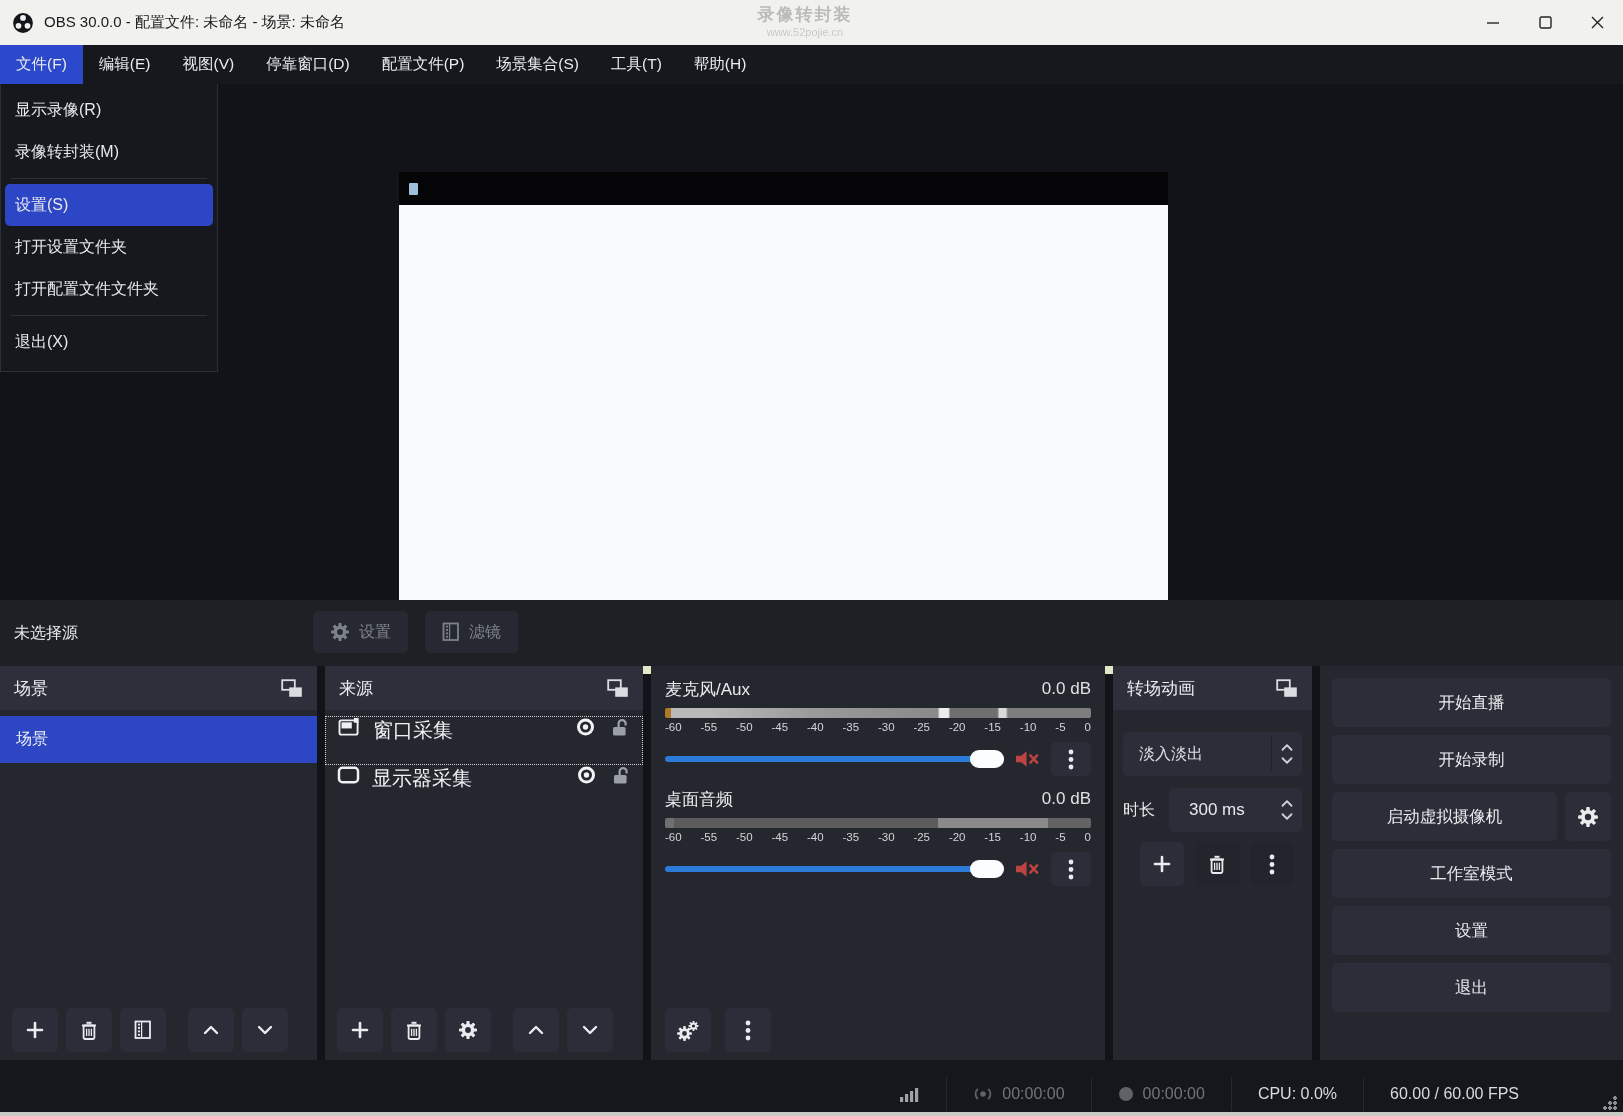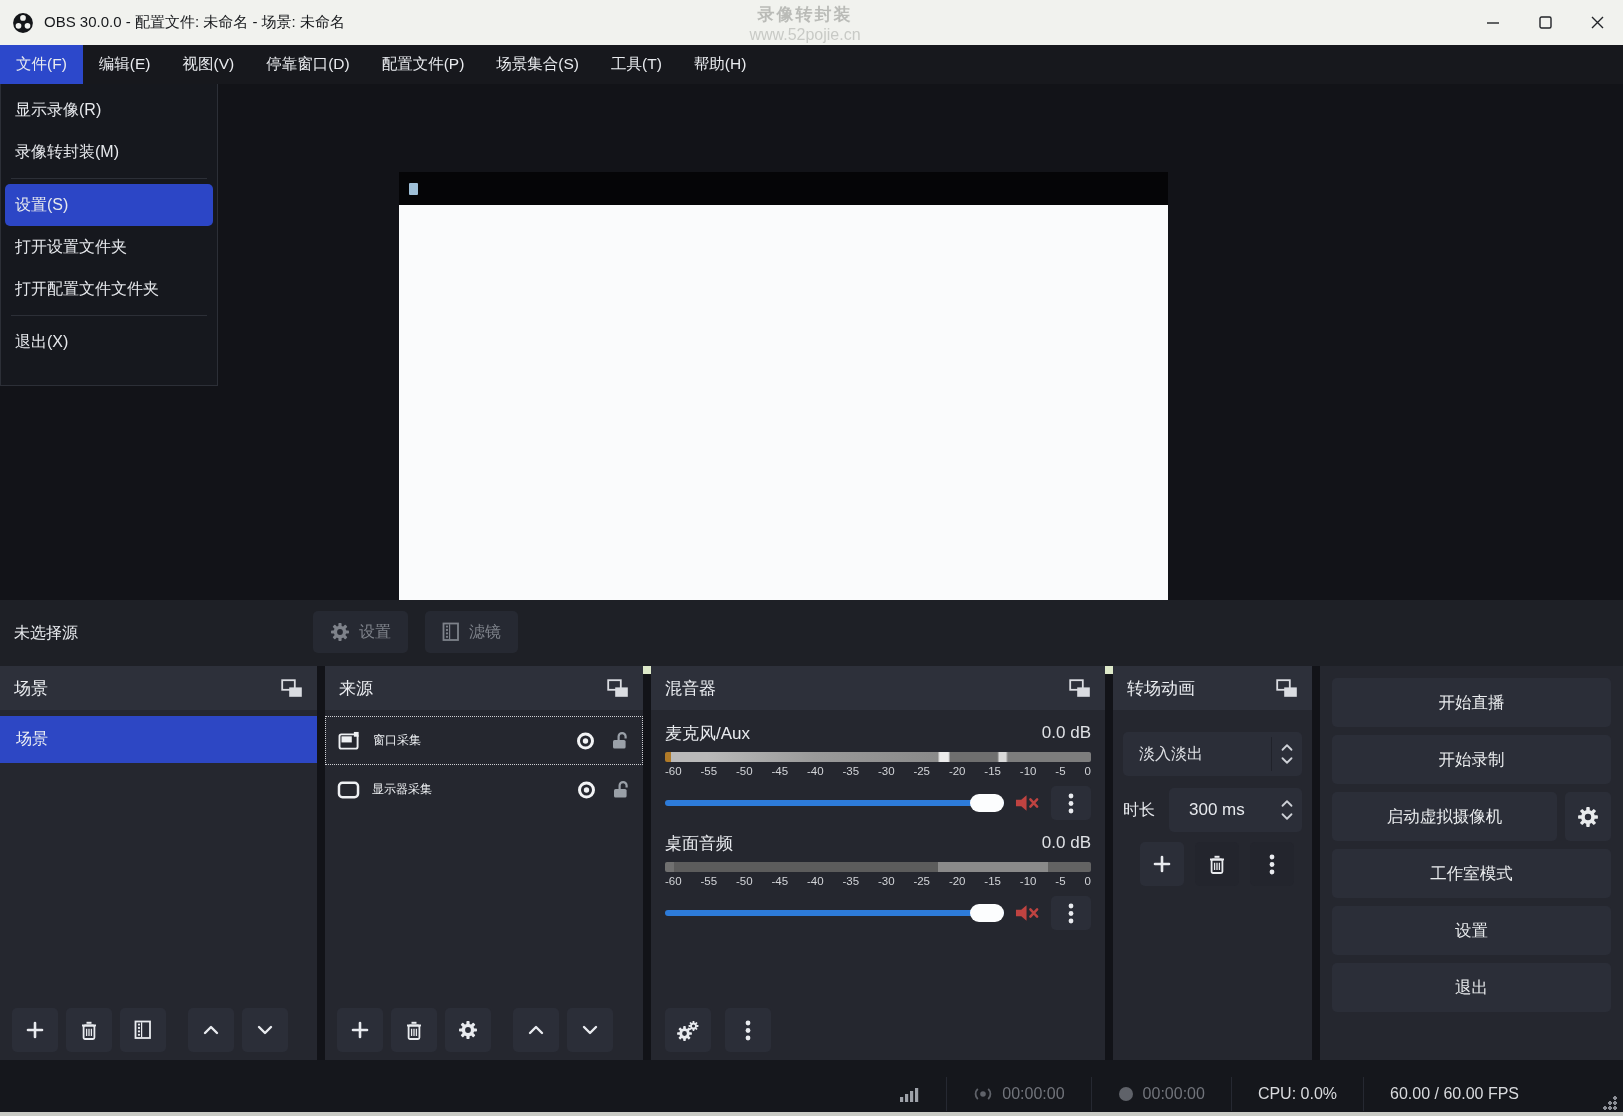--- a/index.html
+++ b/index.html
@@ -8,21 +8,21 @@
   .abs{position:absolute;}
 
   
   .titlebar{left:0;top:0;width:1623px;height:45px;background:#f1f2ee;display:flex;align-items:center;}
   .obslogo{width:22px;height:22px;margin-left:12px;}
   .apptitle{margin-left:10px;font-size:15px;color:#17191c;}
   .winbtns{margin-left:auto;display:flex;height:100%;}
   .winbtn{width:52px;height:100%;display:flex;align-items:center;justify-content:center;color:#222428;}
   .watermark{left:690px;top:3px;width:230px;text-align:center;z-index:30;pointer-events:none;}
   .watermark .w1{font-size:17px;font-weight:bold;color:rgba(140,142,138,.55);letter-spacing:2px;}
-  .watermark .w2{font-size:16px;color:rgba(150,152,148,.45);}
+  .watermark .w2{font-size:11px;color:rgba(150,152,148,.45);}
 
   
   .menubar{left:0;top:45px;width:1623px;height:39px;background:#17181d;display:flex;align-items:stretch;}
   .mi{display:flex;align-items:center;padding:0 16px;font-size:15.5px;color:#e9ebef;}
   .mi.active{background:#2c48cb;}
 
   
   .stage{left:0;top:84px;width:1623px;height:516px;background:#121318;}
   .preview{left:399px;top:88px;width:769px;height:502px;display:flex;flex-direction:column;}
   .ptitle{height:33px;background:#050507;display:flex;align-items:center;}
@@ -35,37 +35,37 @@
   .weather .wl{display:flex;flex-direction:column;gap:2px;}
   .weather .wl i{display:block;width:20px;height:3px;background:#5b6850;border-radius:1px;}
   .searchpill{height:16px;background:#fdfdfb;border-radius:8px;display:flex;align-items:center;gap:4px;padding:0 10px 0 6px;font-size:9px;color:#3c3e40;}
   .tico{width:13px;height:13px;border-radius:3px;display:inline-block;}
   .tray{margin-left:auto;display:flex;align-items:center;gap:5px;}
   .tray .ti{width:8px;height:8px;border-radius:2px;display:inline-block;}
   .clock{display:flex;flex-direction:column;gap:2px;margin-left:4px;}
   .clock i{display:block;width:26px;height:3px;background:#4c5246;border-radius:1px;}
 
   
-  .filemenu{left:0;top:84px;width:218px;background:#16181e;border:1px solid #2c2f37;border-top:none;box-sizing:border-box;padding:5px 0 22px;z-index:40;}
+  .filemenu{left:0;top:84px;width:218px;background:#16181e;border:1px solid #2c2f37;border-top:none;box-sizing:border-box;padding:5px 0 8px;z-index:40;}
   .fm-item{height:42px;display:flex;align-items:center;margin:0 4px;padding-left:10px;font-size:16px;color:#e7e9ed;border-radius:5px;}
   .fm-item.sel{background:#2c46c6;}
   .fm-sep{height:1px;background:#2c2f37;margin:5px 10px;}
 
   
   .selbar{left:0;top:600px;width:1623px;height:66px;background:#1e2026;}
   .selstatus{position:absolute;left:14px;top:0;height:66px;display:flex;align-items:center;font-size:16px;color:#e9ebef;}
   .selbtn{position:absolute;top:11px;height:42px;border-radius:5px;background:#262932;color:#7e828a;display:flex;align-items:center;gap:9px;padding:0 17px;font-size:16px;box-sizing:border-box;}
 
   
   .dock{position:absolute;top:666px;height:394px;background:#25272f;}
   .dhead{height:44px;background:#2d303a;display:flex;align-items:center;padding:0 14px;font-size:17px;color:#eceef2;}
   .dhead .pop{margin-left:auto;color:#dadce1;}
   .list-item{height:47px;display:flex;align-items:center;padding-left:16px;font-size:16px;color:#eef0f3;margin-top:6px;}
   .list-item.sel{background:#2d47c4;}
-  .src-row{height:49px;display:flex;align-items:center;padding:0 12px;color:#eef0f3;font-size:12px;box-sizing:border-box;}
+  .src-row{height:49px;display:flex;padding:0 12px;color:#eef0f3;font-size:20px;box-sizing:border-box;}
   .src-row.focus{border:1px dotted #cfd0d4;margin-top:6px;}
   .src-row .lbl{margin-left:12px;flex:1;}
   .src-row .rico{margin-left:12px;color:#f2f3f5;}
   .src-row .lock{color:#9aa0a8;}
   .dtools{position:absolute;left:12px;bottom:8px;display:flex;gap:8px;align-items:center;}
   .tbtn{width:46px;height:44px;background:#2b2e38;border-radius:5px;display:flex;align-items:center;justify-content:center;color:#e9ebef;}
   .gapL{margin-left:14px;}
 
   
   .mx-name{display:flex;align-items:center;margin:10px 14px 0;height:26px;}
@@ -434,26 +434,20 @@
         </div>
       <div class="tbtn">
           <svg width="18" height="12" viewBox="-8 -6 16 12">
             <use href="#i-chevd"></use>
           </svg>
         </div>
     </div>
   </div>
 
   <div class="dock" style="left:651px;width:454px;">
-    <div class="dhead">
-      <span>混音器</span>
-      <svg class="pop" width="22" height="19" viewBox="0 0 22 19">
-          <use href="#i-popup"></use>
-        </svg>
-    </div>
 
     <div class="mx-name">
       <span class="nm">麦克风/Aux</span>
       <span class="db">0.0 dB</span>
     </div>
     <div class="mx-meter meter1"></div>
     <div class="mx-scale">
       <span>-60</span>
         <span>-55</span>
         <span>-50</span>

